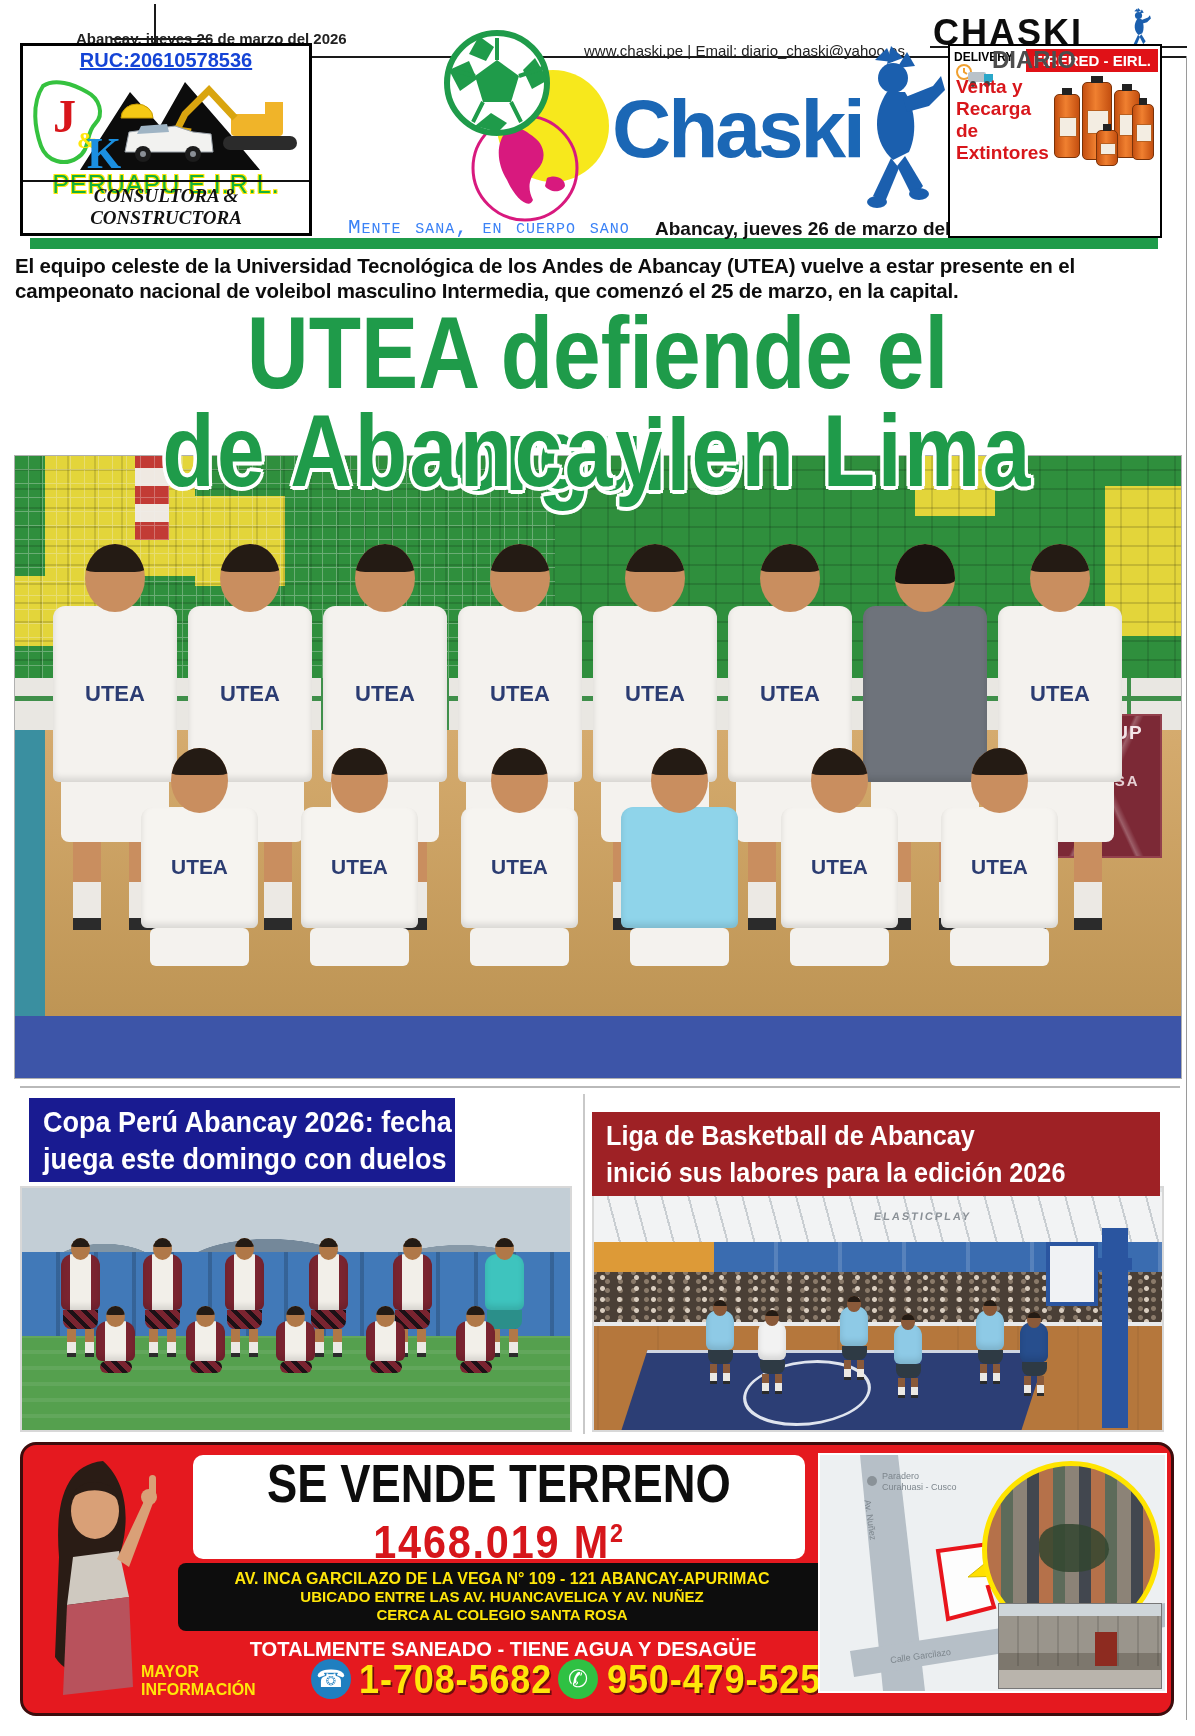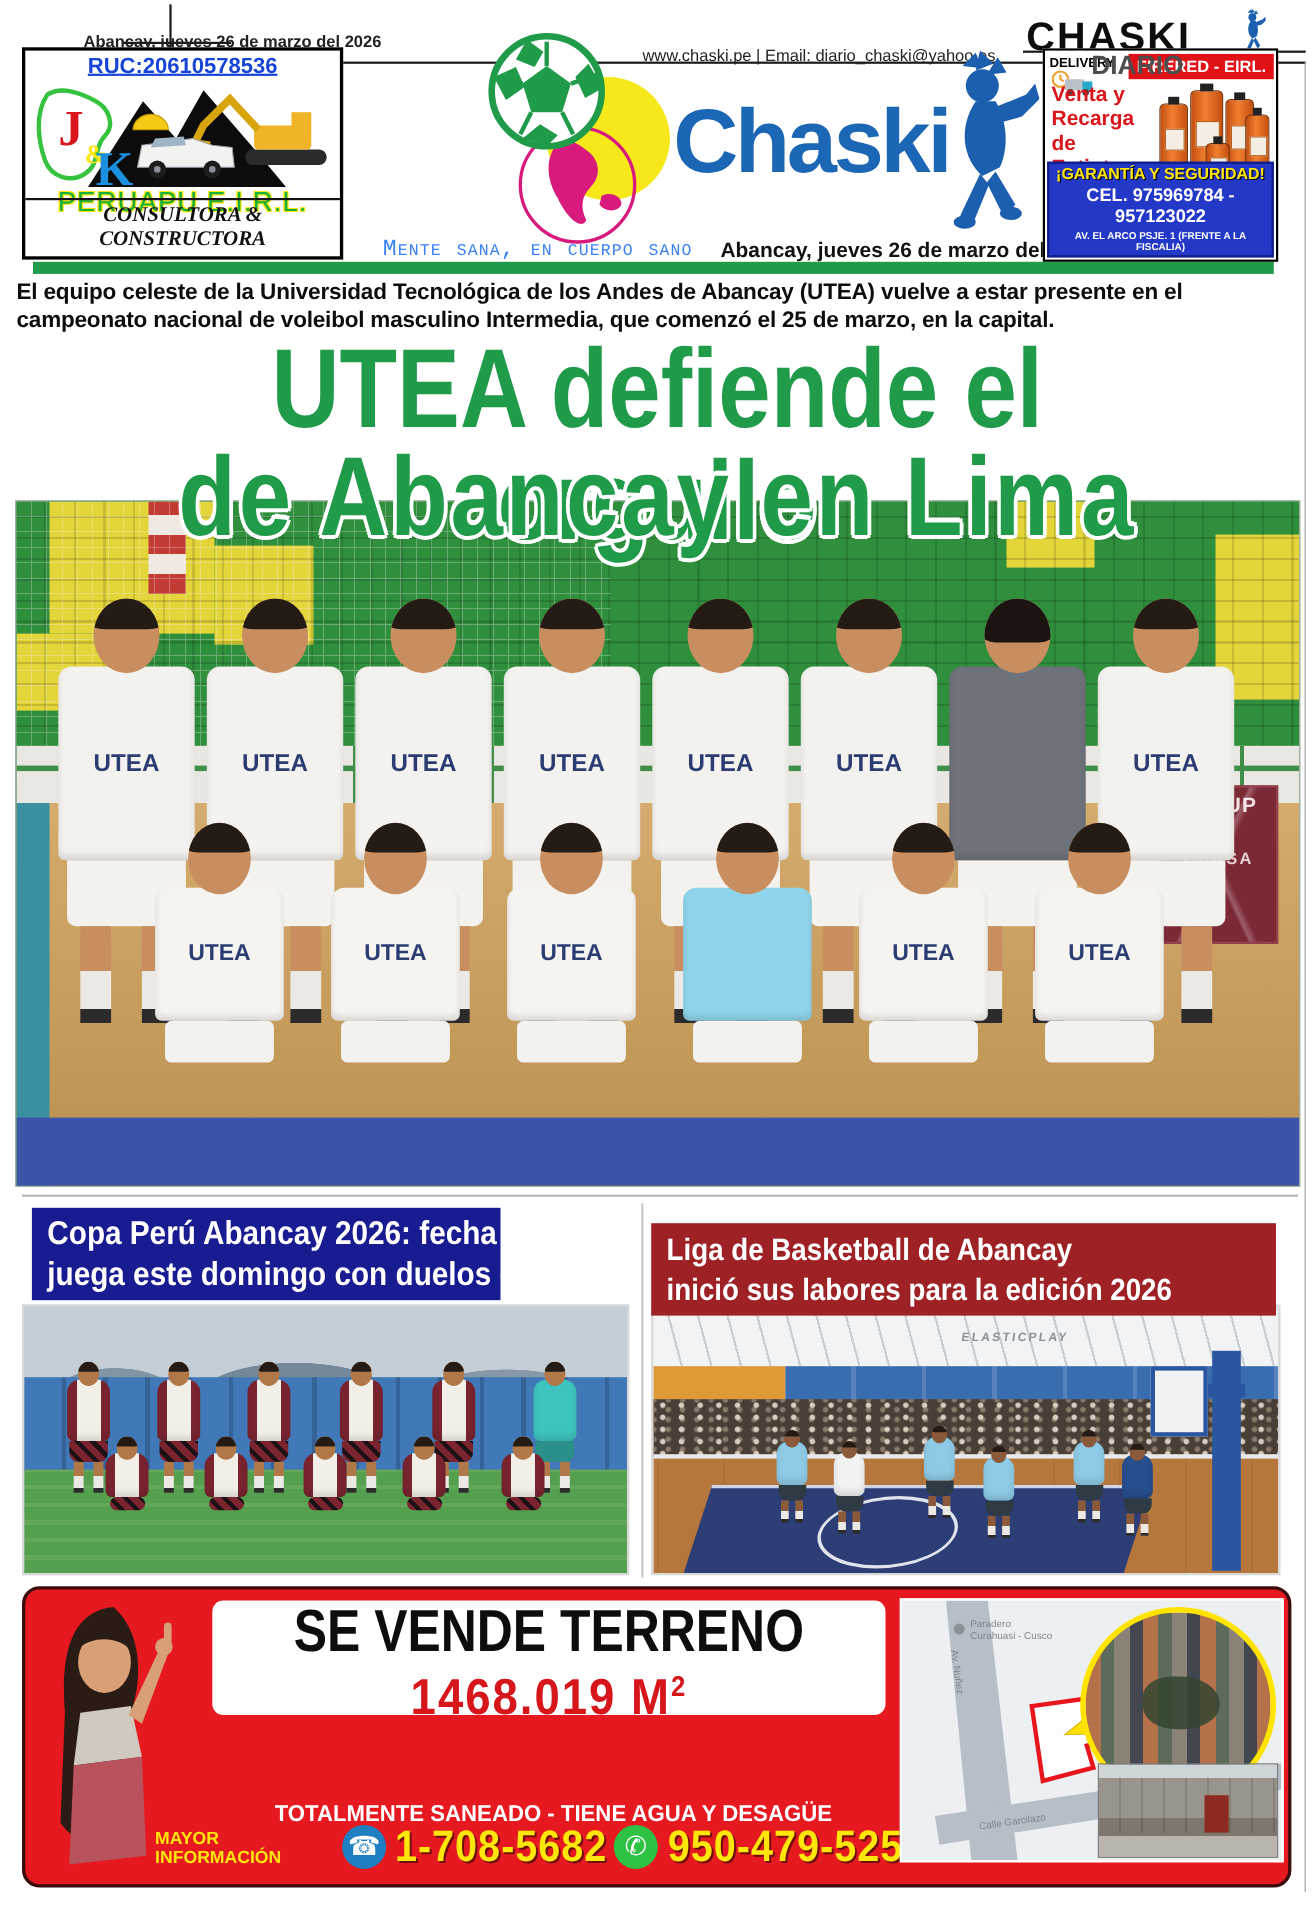--- a/index.html
+++ b/index.html
@@ -298,25 +298,20 @@
       <circle cx="17" cy="20" r="3" fill="#444"></circle>
         <circle cx="31" cy="20" r="3" fill="#444"></circle>
     </svg>
     <div id="ext-company">FIRERED - EIRL.</div>
     <div id="ext-service">Venta y Recarga de Extintores</div>
     <div class="extinguisher" style="left:104px;top:48px;width:24px;height:62px;"></div>
     <div class="extinguisher" style="left:132px;top:36px;width:28px;height:76px;"></div>
     <div class="extinguisher" style="left:164px;top:44px;width:24px;height:66px;"></div>
     <div class="extinguisher" style="left:146px;top:84px;width:20px;height:34px;"></div>
     <div class="extinguisher" style="left:182px;top:58px;width:20px;height:54px;"></div>
-    <div id="ext-bottom">
-      <div id="ext-guarantee">¡GARANTÍA Y SEGURIDAD!</div>
-      <div id="ext-phones">CEL. 975969784 - 957123022</div>
-      <div id="ext-address">AV. EL ARCO PSJE. 1 (FRENTE A LA FISCALIA)</div>
-    </div>
   </div>
 
   <div class="abs" id="green-bar"></div>
   <div class="abs" id="intro">El equipo celeste de la Universidad Tecnológica de los Andes de Abancay (UTEA) vuelve a estar presente en el campeonato nacional de voleibol masculino Intermedia, que comenzó el 25 de marzo, en la capital.</div>
   <div class="abs headline" id="hl1">UTEA defiende el orgullo</div>
   <div class="abs headline" id="hl2">de Abancay en Lima</div>
 
   <div class="abs" id="main-photo">
     <div id="stands">
       <div class="seatY" style="left:30px;top:0;width:150px;height:120px;"></div>
@@ -727,20 +722,25 @@
       <path d="M84,112 L112,52 L120,56 L96,120 Z" fill="#d9a077"></path>
       <circle cx="116" cy="50" r="8" fill="#d9a077"></circle>
       <rect x="116" y="28" width="7" height="22" rx="3.5" fill="#d9a077"></rect>
       <path d="M34,158 L96,150 L100,240 L30,248 Z" fill="#b8525c"></path>
     </svg>
 
     <div id="land-white">
       <div id="land-title">SE VENDE TERRENO</div>
       <div id="land-area"><span>1468.019 M</span><sup>2</sup></div>
     </div>
+    <div id="land-black">
+      <div>AV. INCA GARCILAZO DE LA VEGA N° 109 - 121 ABANCAY-APURIMAC</div>
+      <div>UBICADO ENTRE LAS AV. HUANCAVELICA Y AV. NUÑEZ</div>
+      <div>CERCA AL COLEGIO SANTA ROSA</div>
+    </div>
     <div id="land-status">TOTALMENTE SANEADO - TIENE AGUA Y DESAGÜE</div>
     <div id="land-info">
       <div>MAYOR</div>
       <div>INFORMACIÓN</div>
     </div>
     <div class="circle-icon" id="phone-icon">☎</div>
     <div class="phone-num" id="phone-a">1-708-5682</div>
     <div class="circle-icon" id="wa-icon">✆</div>
     <div class="phone-num" id="phone-b">950-479-525</div>
 

